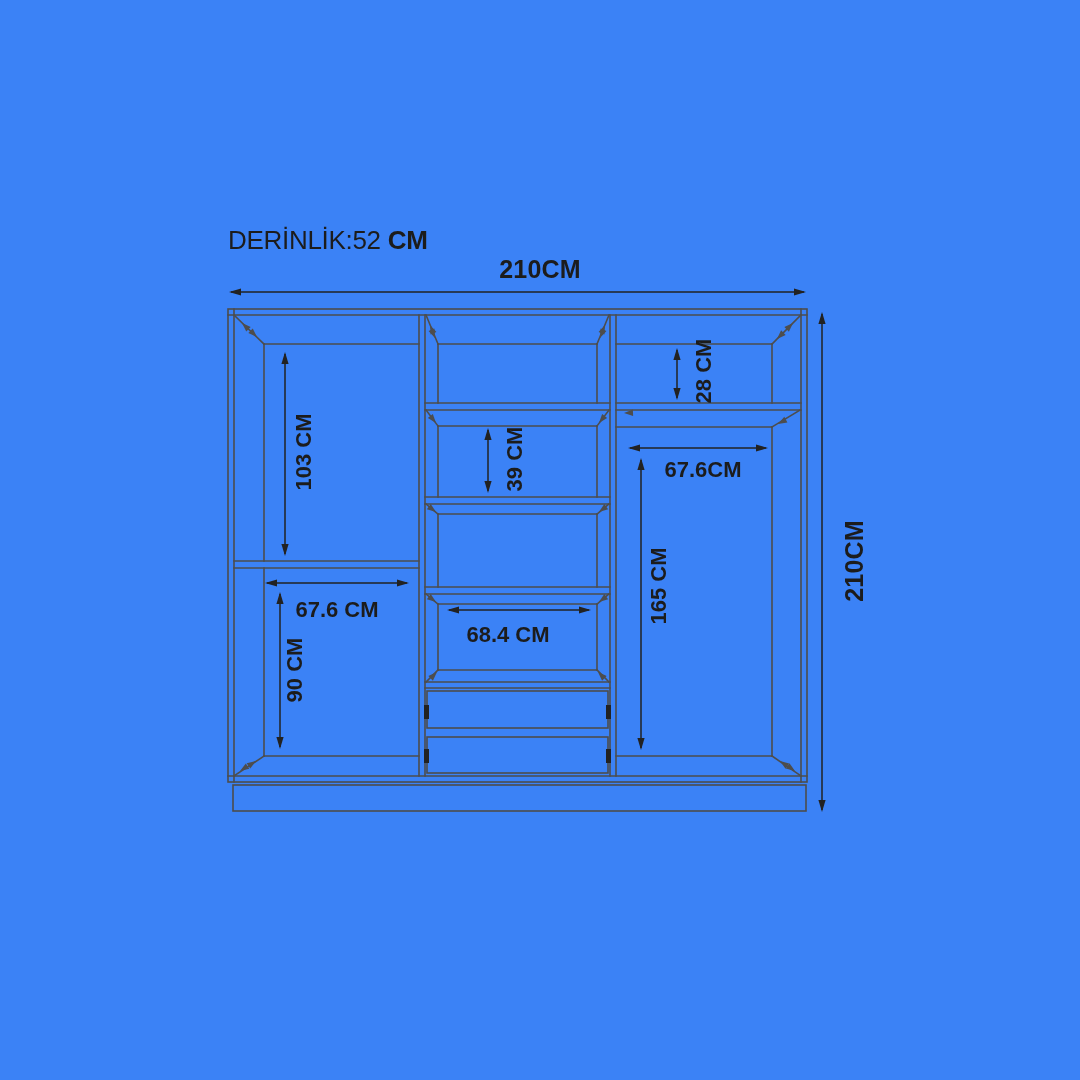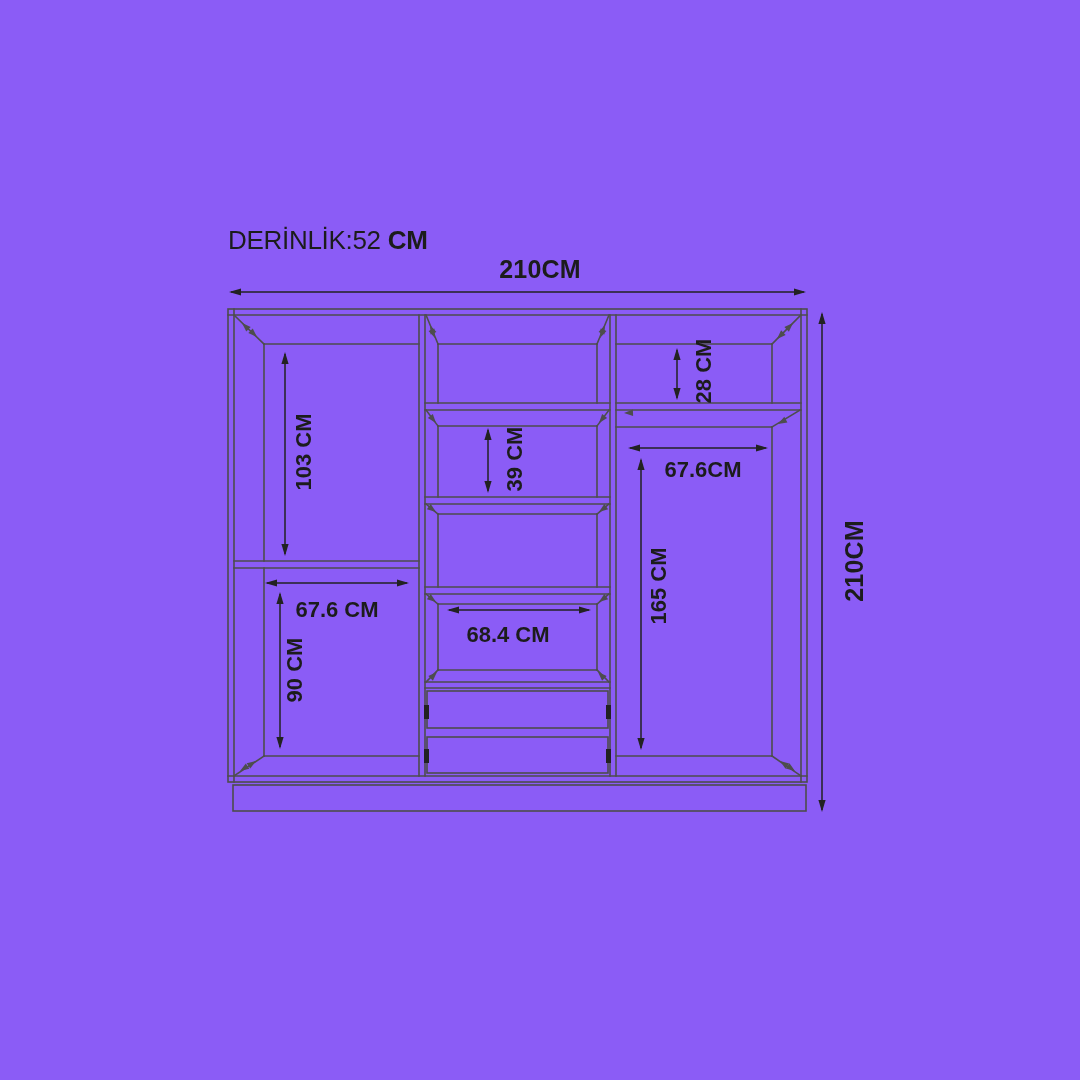--- a/index.html
+++ b/index.html
@@ -35,21 +35,21 @@
     font-family: "Liberation Sans", sans-serif;
     font-weight: 700;
     font-size: 22px;
   }
   text.big { font-size: 25px; letter-spacing: 0.2px; }
   .struct line, .struct rect, .struct path { vector-effect: none; }
 </style>
 </head>
 <body>
 
-<div id="stage" style="background: #8b5cf6;">
+<div id="stage" style="background: #3b82f6;">
 
   <div id="depth-title">
     <span class="t-main">DERİNLİK:52</span><span class="t-unit">CM</span>
   </div>
 
   <svg id="diagram-svg" width="1080" height="1080" viewBox="0 0 1080 1080">
 
     <defs>
 
       <path id="tick" d="M0,0 L-9,3.2 L-9,-3.2 Z"></path>

